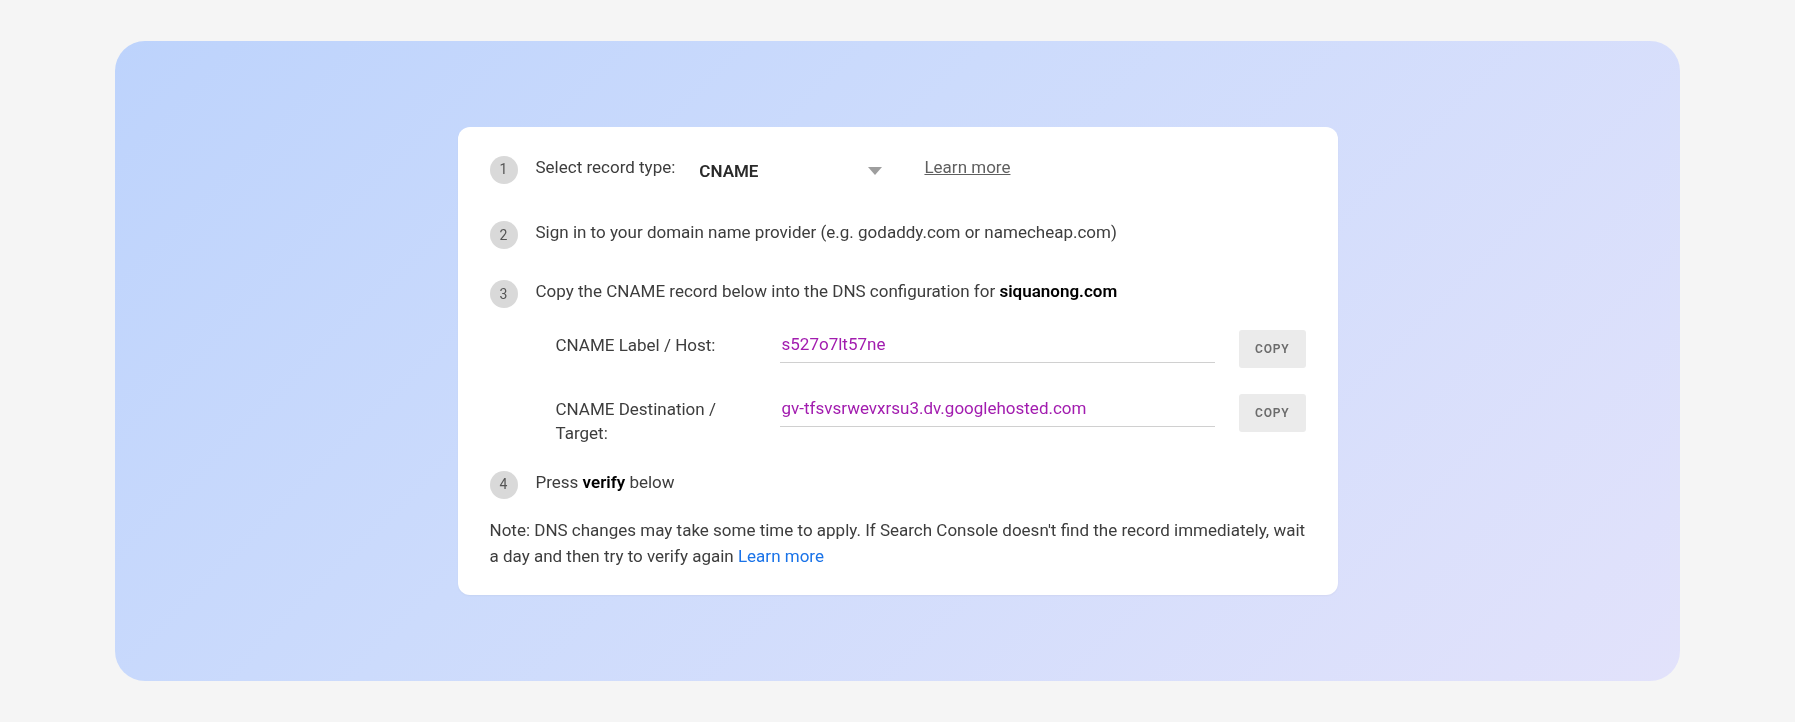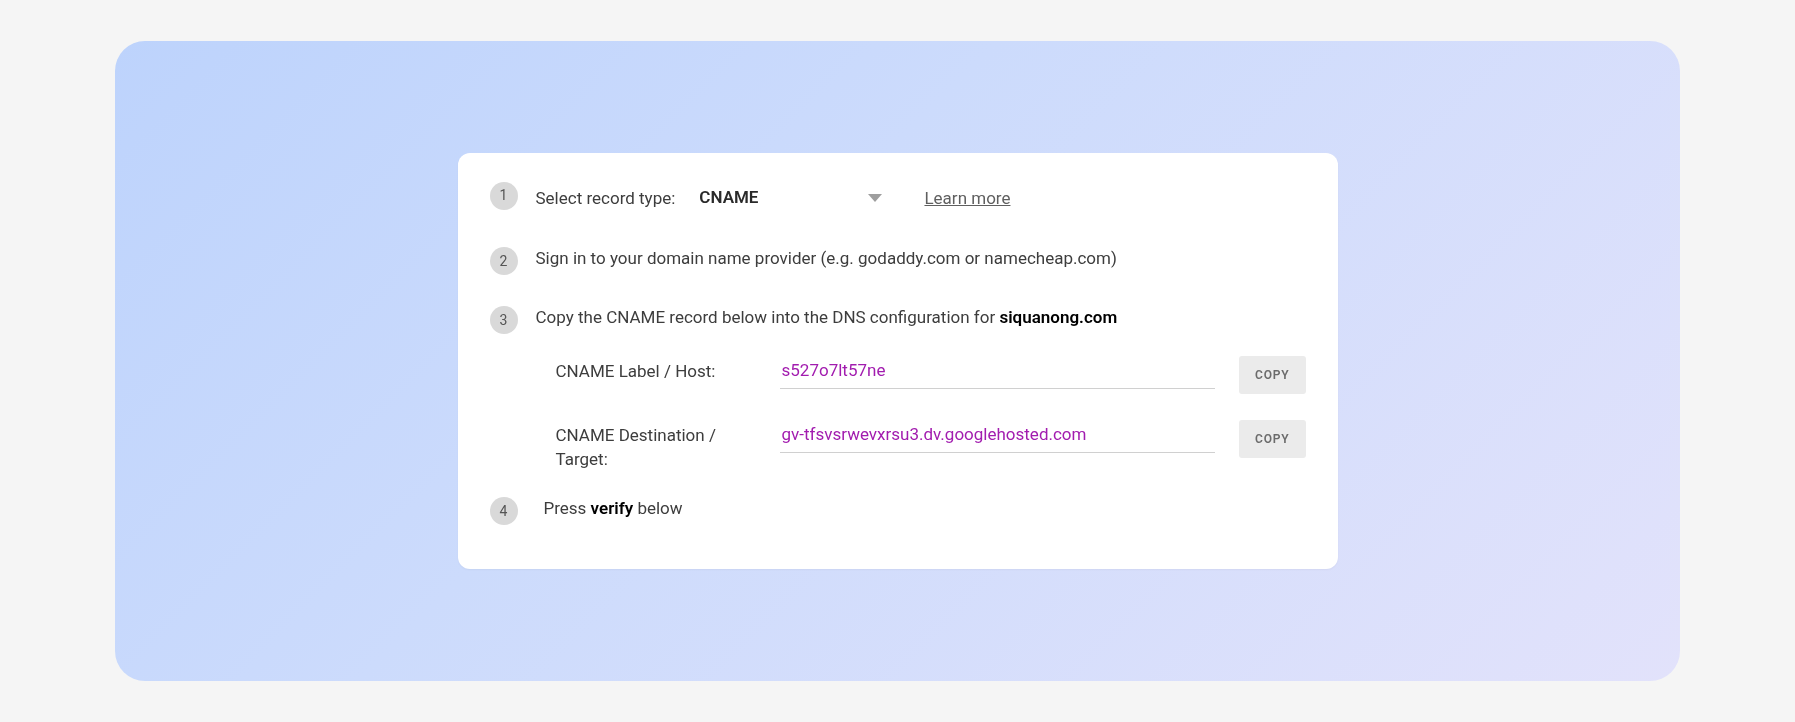--- a/index.html
+++ b/index.html
@@ -44,21 +44,21 @@
     height: 28px;
     border-radius: 50%;
     background: #d9d9d9;
     color: #555;
     font-size: 14px;
     display: flex;
     align-items: center;
     justify-content: center;
     margin-top: 1px;
   }
-  .step-body { flex: 1 1 auto; display: flex; align-items: center; flex-wrap: wrap; gap: 8px 18px; }
+  .step-body { flex: 1 1 auto; display: flex; align-items: flex-start; flex-wrap: wrap; gap: 8px 18px; }
   .step-text { display: inline; }
   .select-wrap {
     display: inline-flex;
     align-items: center;
     gap: 110px;
     padding: 4px 6px 6px 2px;
     margin-left: 4px;
   }
   .select-value { font-weight: 600; color: #2a2a2a; font-size: 17px; }
   .chevron {
@@ -169,20 +169,23 @@
       </div>
       <div class="field-row">
         <div class="field-label">CNAME Destination / Target:</div>
         <input class="field-input" type="text" readonly="" value="gv-tfsvsrwevxrsu3.dv.googlehosted.com" style="">
         <button class="copy-btn">COPY</button>
       </div>
     </div>
 
     <div class="step-row" style="margin-bottom:18px;">
       <div class="step-num">4</div>
-      <div class="step-body" style="display:block;margin-left:8px;">
+      <div class="step-body" style="display:block;">
         <span>Press </span><span class="bold">verify</span><span> below</span>
       </div>
     </div>
 
+    <div class="note">
+      <span>Note: DNS changes may take some time to apply. If Search Console doesn't find the record immediately, wait a day and then try to verify again </span><a class="link-blue">Learn more</a>
+    </div>
 
   </div>
 </div>
 
 </body></html>

